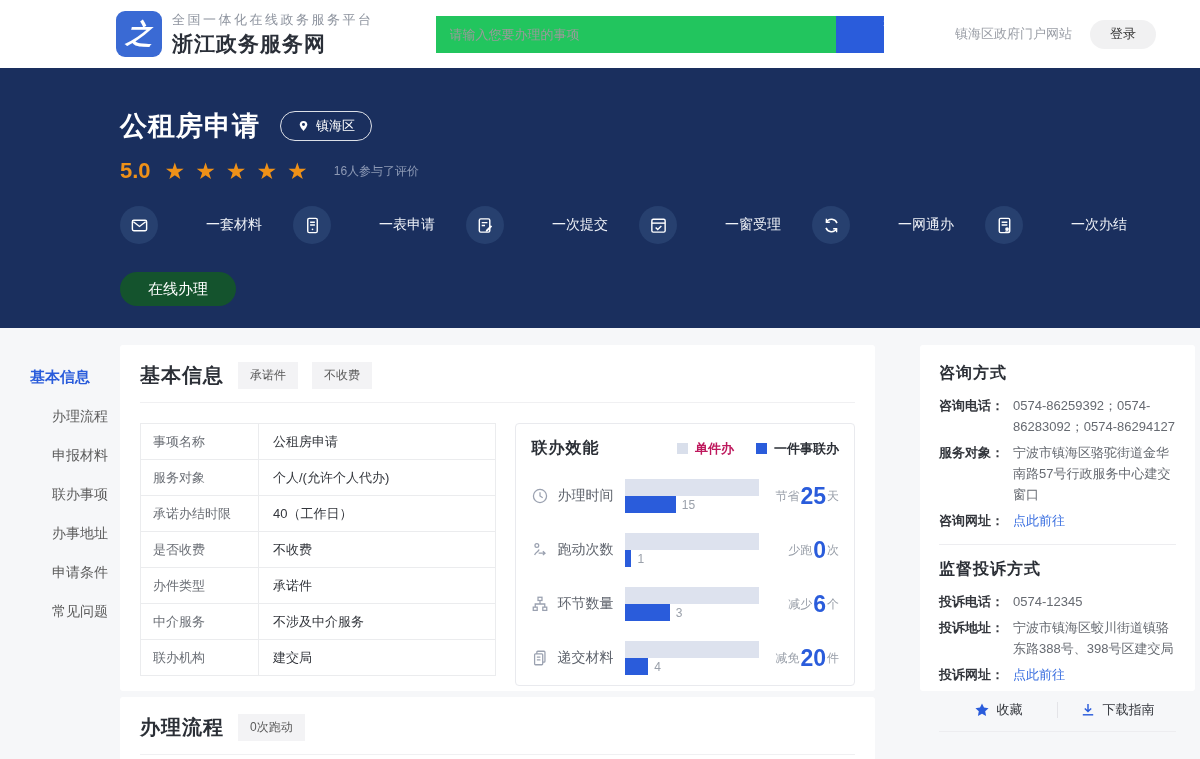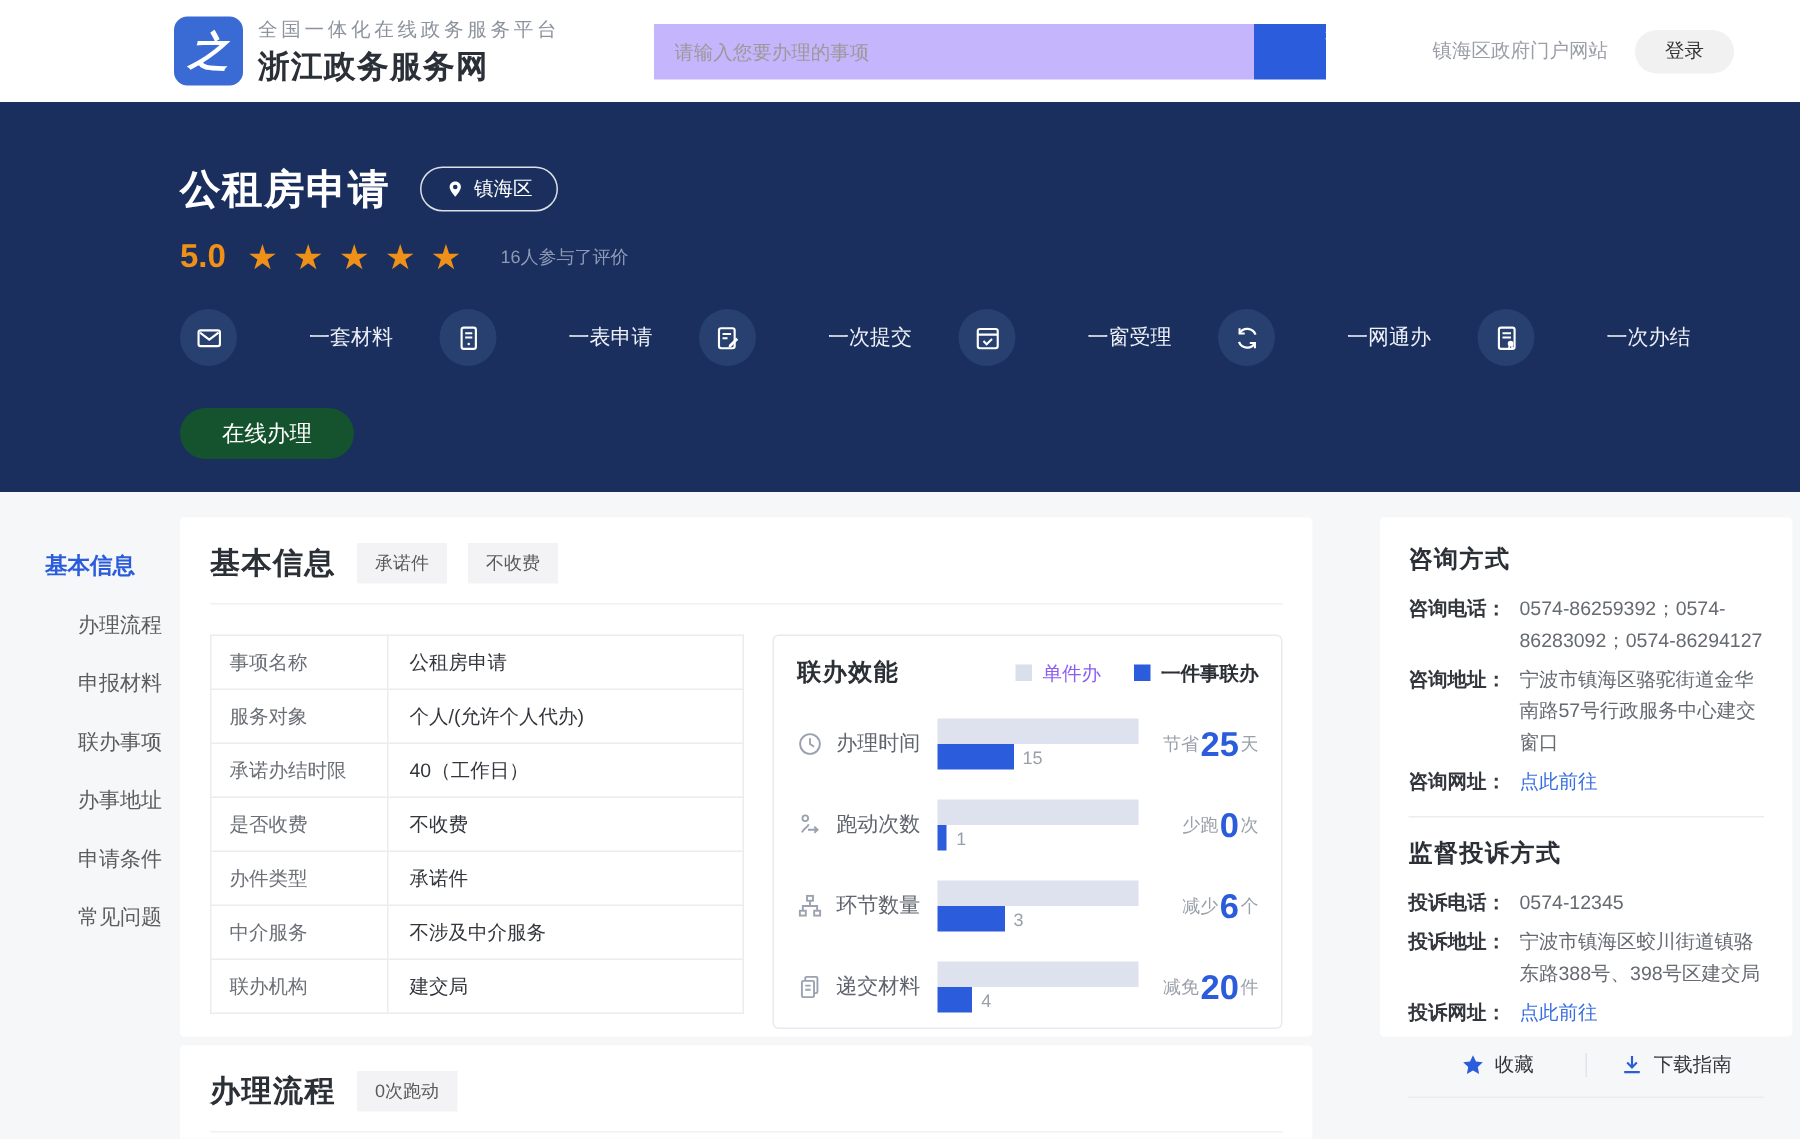--- a/index.html
+++ b/index.html
@@ -9,21 +9,21 @@
   
   .top-header { height:68px; background:#fff; display:flex; align-items:center; position:relative; }
   .logo-wrap { display:flex; align-items:center; margin-left:116px; }
   .logo-box { width:46px; height:46px; background:#3a6ad4; border-radius:9px; display:flex;
     align-items:center; justify-content:center; }
   .logo-glyph { color:#fff; font-size:27px; font-weight:bold; font-style:italic; line-height:1; }
   .logo-text { margin-left:10px; }
   .logo-tagline { font-size:13px; color:#8d939e; letter-spacing:2.5px; }
   .logo-sitename { font-size:21px; font-weight:bold; color:#2a2f38; margin-top:1px; letter-spacing:1px; }
   .search-bar { display:flex; margin-left:62px; }
-  .search-input { width:400px; height:37px; background:#c4b5fd; border:none; outline:none;
+  .search-input { width:400px; height:37px; background:#22c55e; border:none; outline:none;
     padding:0 14px; font-size:13px; color:#333; }
   .search-input::placeholder { color:#9a9a9a; }
   .search-btn { width:45px; height:37px; background:#2a5cdb; color:#fff; border:none;
     font-size:14px; cursor:pointer;padding-left:48px; }
   .header-right { margin-left:auto; margin-right:44px; display:flex; align-items:center; }
   .portal-link { font-size:13px; color:#9a9ea6; margin-right:18px; cursor:pointer; }
   .login-btn { background:#f1f1f2; border:none; border-radius:15px; height:29px; padding:0 20px;
     font-size:13px; color:#333; cursor:pointer; }
 
   
@@ -68,21 +68,21 @@
 
   .perf-panel { margin-left:19px; width:340px; border:1px solid #e9eaee; border-radius:4px;
     padding:14px 15px 10px; }
   .perf-header { display:flex; align-items:center; }
   .perf-title { font-size:16px; font-weight:bold; color:#2b2f36; letter-spacing:1px; }
   .legend { margin-left:auto; display:flex; align-items:center; }
   .legend-swatch { width:11px; height:11px; display:inline-block; }
   .legend-swatch.single { background:#d9dfeb; }
   .legend-swatch.joint { background:#2a5cdb; margin-left:22px; }
   .legend-label { font-size:13px; margin-left:7px; }
-  .legend-label.single { color:#8b5cf6; }
+  .legend-label.single { color:#be185d;font-weight:bold; }
   .legend-label.joint { color:#2b2f36; font-weight:bold; }
   .perf-row { display:flex; align-items:center; margin-top:20px; }
   .perf-row-label { width:94px; display:flex; align-items:center; gap:8px; font-size:14px; color:#5f646d; }
   .bars { width:134px; }
   .bar-track { height:17px; background:#dde2ee; width:100%; }
   .bar-blue-line { display:flex; align-items:flex-end; }
   .bar-blue { height:17px; background:#2a5cdb; }
   .bar-value { font-size:12px; color:#9aa0aa; margin-left:6px; line-height:1; margin-bottom:2px; }
   .perf-stat { margin-left:auto; font-size:12px; color:#9aa0aa; display:flex; align-items:center; }
   .stat-num { color:#2a5cdb; font-size:23px; font-weight:bold; line-height:1; margin:0 1px; }
@@ -375,21 +375,21 @@
     <div class="card-divider"></div>
   </div>
 
   <div class="card right-card">
     <div class="rc-title">咨询方式</div>
     <div class="rc-row">
       <span class="rc-label">咨询电话：</span>
       <span class="rc-value">0574-86259392；0574-86283092；0574-86294127</span>
     </div>
     <div class="rc-row">
-      <span class="rc-label">咨询地址：</span>
+      <span class="rc-label">服务对象：</span>
       <span class="rc-value">宁波市镇海区骆驼街道金华南路57号行政服务中心建交窗口</span>
     </div>
     <div class="rc-row">
       <span class="rc-label">咨询网址：</span>
       <span class="rc-value rc-link">点此前往</span>
     </div>
     <div class="rc-divider"></div>
     <div class="rc-title">监督投诉方式</div>
     <div class="rc-row">
       <span class="rc-label">投诉电话：</span>

